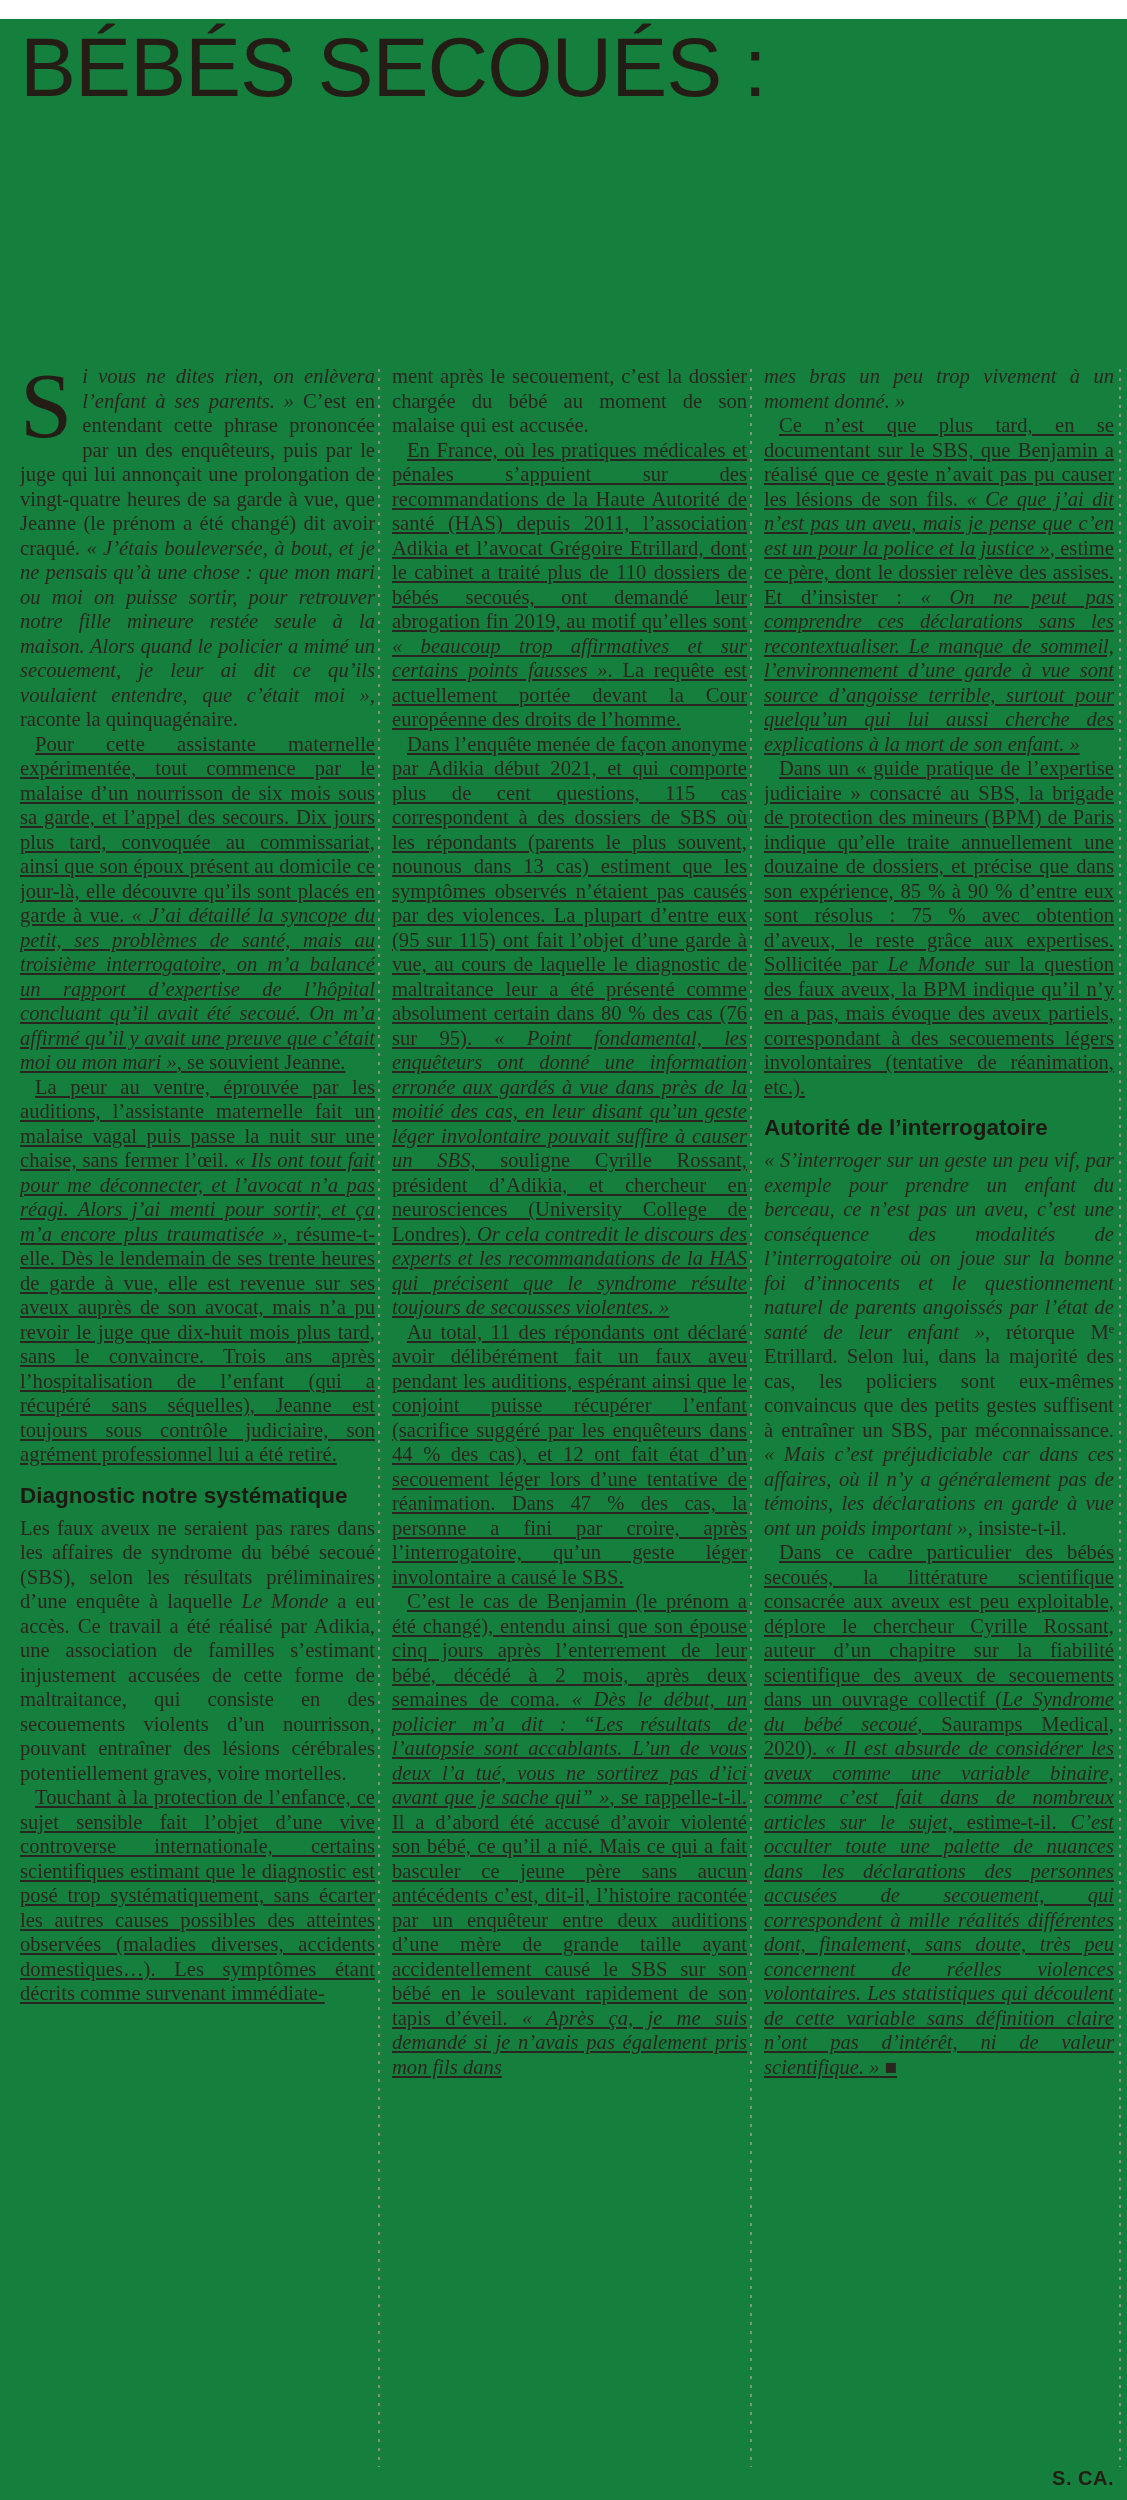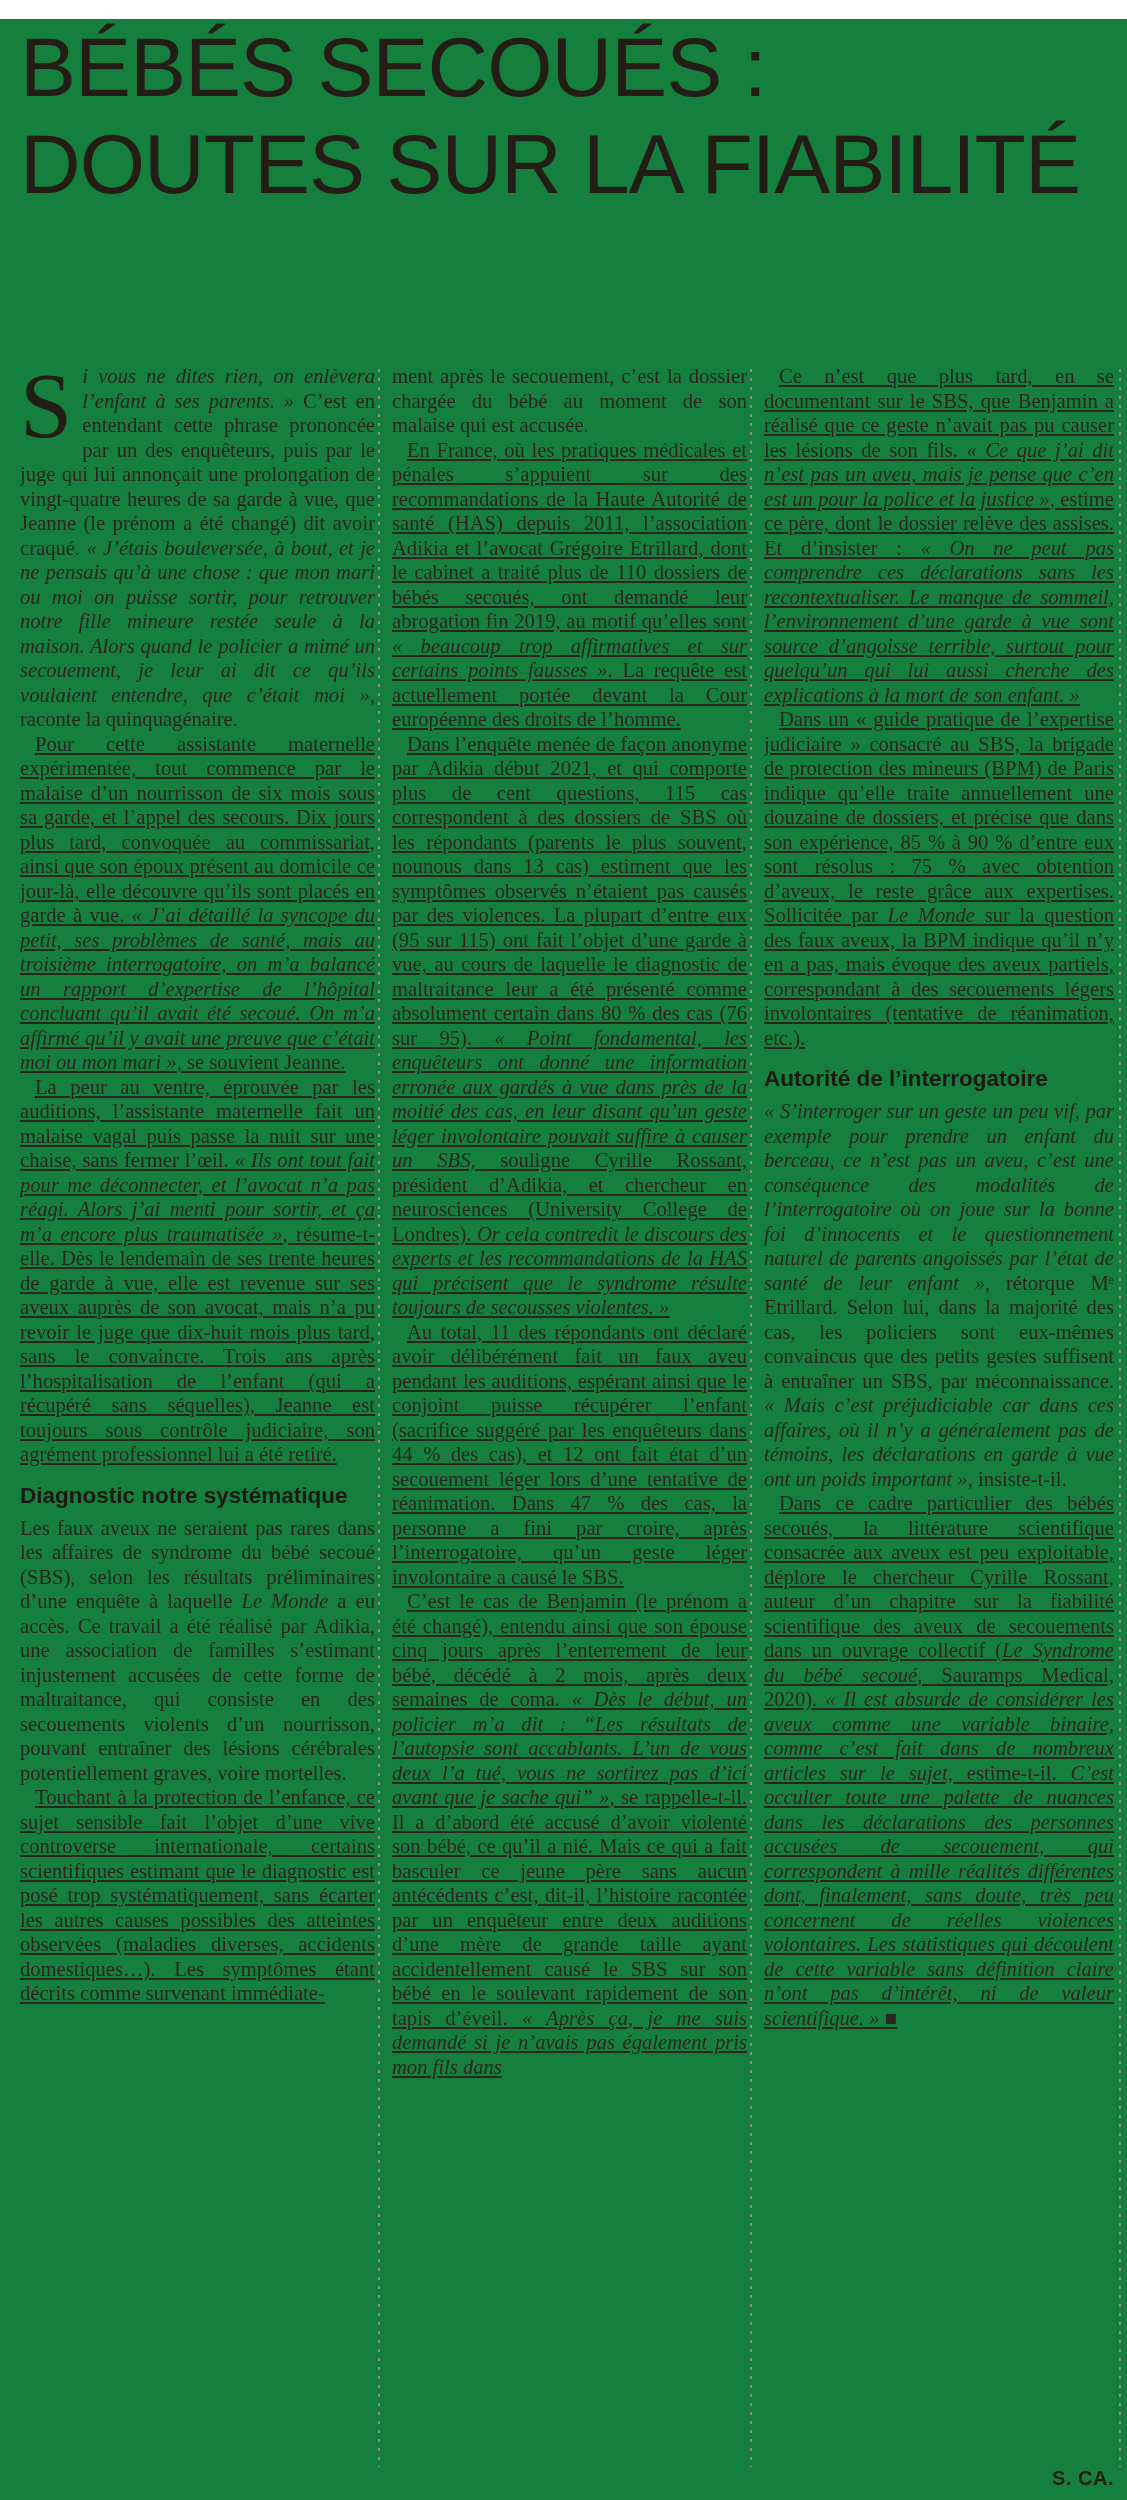--- a/index.html
+++ b/index.html
@@ -81,40 +81,40 @@
     border-top:1px solid #d5d3cf;
   }
 </style>
 </head>
 <body>
 
 <div class="page">
 
   <div class="headline">
     <div>BÉBÉS SECOUÉS :</div>
-    <div>DOUTES SUR LA FIABILITÉ</div>
   </div>
 
   <div class="columns">
     <div class="col col-0">
         <p><span class="dropcap">S</span><span class="it">i vous ne dites rien, on enlèvera l’enfant à ses parents. »</span><span> C’est en entendant cette phrase prononcée par un des enquêteurs, puis par le juge qui lui annonçait une prolongation de vingt-quatre heures de sa garde à vue, que Jeanne (le prénom a été changé) dit avoir craqué. </span><span class="it">« J’étais bouleversée, à bout, et je ne pensais qu’à une chose : que mon mari ou moi on puisse sortir, pour retrouver notre fille mineure restée seule à la maison. Alors quand le policier a mimé un secouement, je leur ai dit ce qu’ils voulaient entendre, que c’était moi »</span><span>, raconte la quinquagénaire.</span></p>
         <p class="ind"><span>Pour cette assistante maternelle expérimentée, tout commence par le malaise d’un nourrisson de six mois sous sa garde, et l’appel des secours. Dix jours plus tard, convoquée au commissariat, ainsi que son époux présent au domicile ce jour-là, elle découvre qu’ils sont placés en garde à vue. </span><span class="it">« J’ai détaillé la syncope du petit, ses problèmes de santé, mais au troisième interrogatoire, on m’a balancé un rapport d’expertise de l’hôpital concluant qu’il avait été secoué. On m’a affirmé qu’il y avait une preuve que c’était moi ou mon mari »</span><span>, se souvient Jeanne.</span></p>
         <p class="ind"><span>La peur au ventre, éprouvée par les auditions, l’assistante maternelle fait un malaise vagal puis passe la nuit sur une chaise, sans fermer l’œil. </span><span class="it">« Ils ont tout fait pour me déconnecter, et l’avocat n’a pas réagi. Alors j’ai menti pour sortir, et ça m’a encore plus traumatisée »</span><span>, résume-t-elle. Dès le lendemain de ses trente heures de garde à vue, elle est revenue sur ses aveux auprès de son avocat, mais n’a pu revoir le juge que dix-huit mois plus tard, sans le convaincre. Trois ans après l’hospitalisation de l’enfant (qui a récupéré sans séquelles), Jeanne est toujours sous contrôle judiciaire, son agrément professionnel lui a été retiré.</span></p>
         <h3>Diagnostic notre systématique</h3>
         <p><span>Les faux aveux ne seraient pas rares dans les affaires de syndrome du bébé secoué (SBS), selon les résultats préliminaires d’une enquête à laquelle </span><span class="it">Le Monde</span><span> a eu accès. Ce travail a été réalisé par Adikia, une association de familles s’estimant injustement accusées de cette forme de maltraitance, qui consiste en des secouements violents d’un nourrisson, pouvant entraîner des lésions cérébrales potentiellement graves, voire mortelles.</span></p>
         <p class="ind"><span>Touchant à la protection de l’enfance, ce sujet sensible fait l’objet d’une vive controverse internationale, certains scientifiques estimant que le diagnostic est posé trop systématiquement, sans écarter les autres causes possibles des atteintes observées (maladies diverses, accidents domestiques…). Les symptômes étant décrits comme survenant immédiate-</span></p>
       </div>
     <div class="col col-1">
         <p><span>ment après le secouement, c’est la dossier chargée du bébé au moment de son malaise qui est accusée.</span></p>
         <p class="ind"><span>En France, où les pratiques médicales et pénales s’appuient sur des recommandations de la Haute Autorité de santé (HAS) depuis 2011, l’association Adikia et l’avocat Grégoire Etrillard, dont le cabinet a traité plus de 110 dossiers de bébés secoués, ont demandé leur abrogation fin 2019, au motif qu’elles sont </span><span class="it">« beaucoup trop affirmatives et sur certains points fausses »</span><span>. La requête est actuellement portée devant la Cour européenne des droits de l’homme.</span></p>
         <p class="ind"><span>Dans l’enquête menée de façon anonyme par Adikia début 2021, et qui comporte plus de cent questions, 115 cas correspondent à des dossiers de SBS où les répondants (parents le plus souvent, nounous dans 13 cas) estiment que les symptômes observés n’étaient pas causés par des violences. La plupart d’entre eux (95 sur 115) ont fait l’objet d’une garde à vue, au cours de laquelle le diagnostic de maltraitance leur a été présenté comme absolument certain dans 80 % des cas (76 sur 95). </span><span class="it">« Point fondamental, les enquêteurs ont donné une information erronée aux gardés à vue dans près de la moitié des cas, en leur disant qu’un geste léger involontaire pouvait suffire à causer un SBS, </span><span>souligne Cyrille Rossant, président d’Adikia, et chercheur en neurosciences (University College de Londres). </span><span class="it">Or cela contredit le discours des experts et les recommandations de la HAS qui précisent que le syndrome résulte toujours de secousses violentes. »</span></p>
         <p class="ind"><span>Au total, 11 des répondants ont déclaré avoir délibérément fait un faux aveu pendant les auditions, espérant ainsi que le conjoint puisse récupérer l’enfant (sacrifice suggéré par les enquêteurs dans 44 % des cas), et 12 ont fait état d’un secouement léger lors d’une tentative de réanimation. Dans 47 % des cas, la personne a fini par croire, après l’interrogatoire, qu’un geste léger involontaire a causé le SBS.</span></p>
         <p class="ind"><span>C’est le cas de Benjamin (le prénom a été changé), entendu ainsi que son épouse cinq jours après l’enterrement de leur bébé, décédé à 2 mois, après deux semaines de coma. </span><span class="it">« Dès le début, un policier m’a dit : “Les résultats de l’autopsie sont accablants. L’un de vous deux l’a tué, vous ne sortirez pas d’ici avant que je sache qui” »</span><span>, se rappelle-t-il. Il a d’abord été accusé d’avoir violenté son bébé, ce qu’il a nié. Mais ce qui a fait basculer ce jeune père sans aucun antécédents c’est, dit-il, l’histoire racontée par un enquêteur entre deux auditions d’une mère de grande taille ayant accidentellement causé le SBS sur son bébé en le soulevant rapidement de son tapis d’éveil. </span><span class="it">« Après ça, je me suis demandé si je n’avais pas également pris mon fils dans</span></p>
       </div>
     <div class="col col-2">
+        <p><span class="it">mes bras un peu trop vivement à un moment donné. »</span></p>
         <p class="ind"><span>Ce n’est que plus tard, en se documentant sur le SBS, que Benjamin a réalisé que ce geste n’avait pas pu causer les lésions de son fils. </span><span class="it">« Ce que j’ai dit n’est pas un aveu, mais je pense que c’en est un pour la police et la justice »</span><span>, estime ce père, dont le dossier relève des assises. Et d’insister : </span><span class="it">« On ne peut pas comprendre ces déclarations sans les recontextualiser. Le manque de sommeil, l’environnement d’une garde à vue sont source d’angoisse terrible, surtout pour quelqu’un qui lui aussi cherche des explications à la mort de son enfant. »</span></p>
         <p class="ind"><span>Dans un « guide pratique de l’expertise judiciaire » consacré au SBS, la brigade de protection des mineurs (BPM) de Paris indique qu’elle traite annuellement une douzaine de dossiers, et précise que dans son expérience, 85 % à 90 % d’entre eux sont résolus : 75 % avec obtention d’aveux, le reste grâce aux expertises. Sollicitée par </span><span class="it">Le Monde</span><span> sur la question des faux aveux, la BPM indique qu’il n’y en a pas, mais évoque des aveux partiels, correspondant à des secouements légers involontaires (tentative de réanimation, etc.).</span></p>
         <h3>Autorité de l’interrogatoire</h3>
         <p><span class="it">« S’interroger sur un geste un peu vif, par exemple pour prendre un enfant du berceau, ce n’est pas un aveu, c’est une conséquence des modalités de l’interrogatoire où on joue sur la bonne foi d’innocents et le questionnement naturel de parents angoissés par l’état de santé de leur enfant »</span><span>, rétorque Mᵉ Etrillard. Selon lui, dans la majorité des cas, les policiers sont eux-mêmes convaincus que des petits gestes suffisent à entraîner un SBS, par méconnaissance. </span><span class="it">« Mais c’est préjudiciable car dans ces affaires, où il n’y a généralement pas de témoins, les déclarations en garde à vue ont un poids important »</span><span>, insiste-t-il.</span></p>
         <p class="ind"><span>Dans ce cadre particulier des bébés secoués, la littérature scientifique consacrée aux aveux est peu exploitable, déplore le chercheur Cyrille Rossant, auteur d’un chapitre sur la fiabilité scientifique des aveux de secouements dans un ouvrage collectif (</span><span class="it">Le Syndrome du bébé secoué</span><span>, Sauramps Medical, 2020). </span><span class="it">« Il est absurde de considérer les aveux comme une variable binaire, comme c’est fait dans de nombreux articles sur le sujet, </span><span>estime-t-il. </span><span class="it">C’est occulter toute une palette de nuances dans les déclarations des personnes accusées de secouement, qui correspondent à mille réalités différentes dont, finalement, sans doute, très peu concernent de réelles violences volontaires. Les statistiques qui découlent de cette variable sans définition claire n’ont pas d’intérêt, ni de valeur scientifique. »</span><span> ■</span></p>
       </div>
   </div>
 
   <div class="vsep vsep-1"></div>
   <div class="vsep vsep-2"></div>

